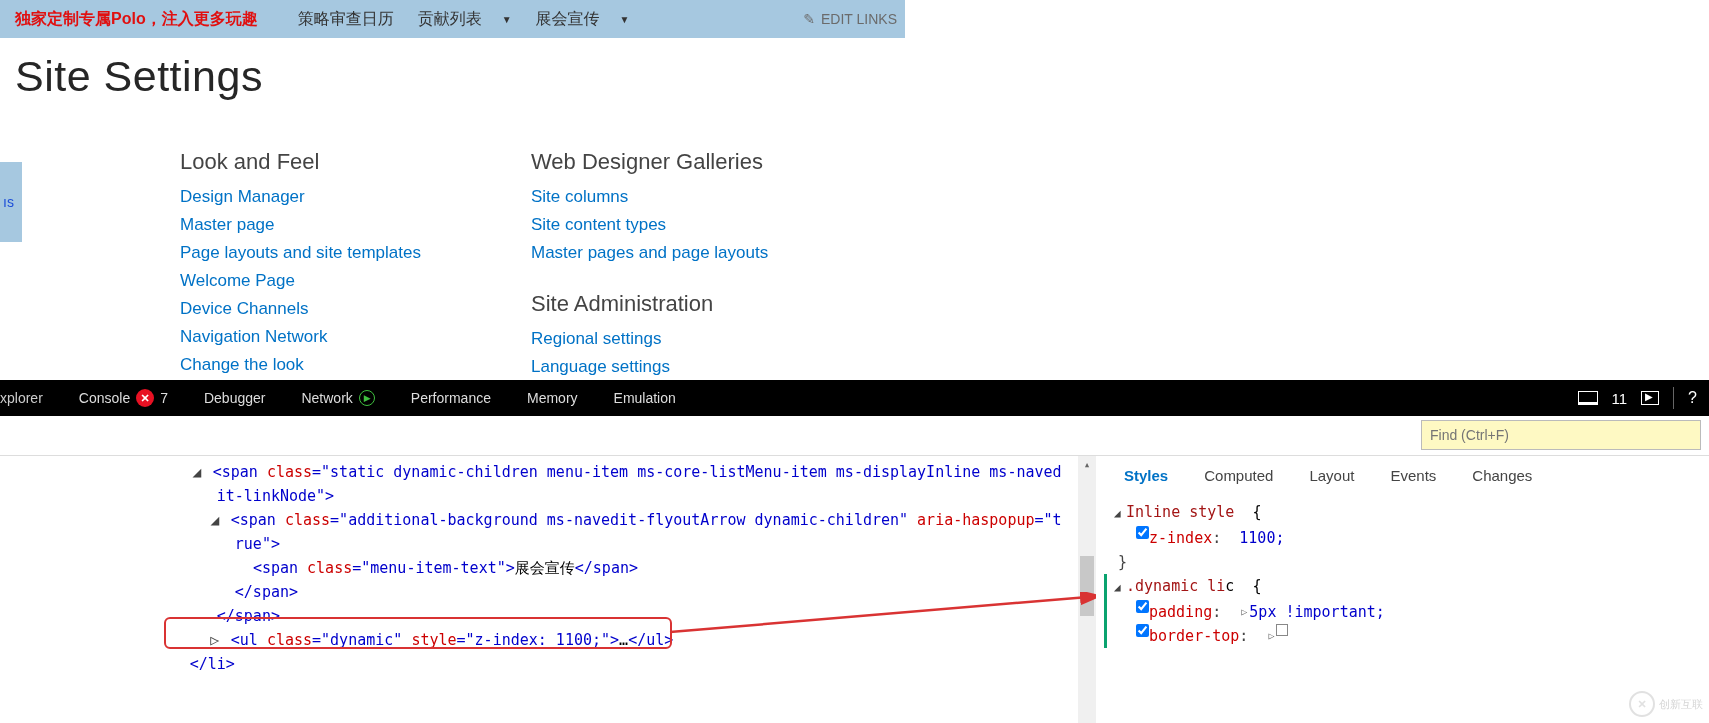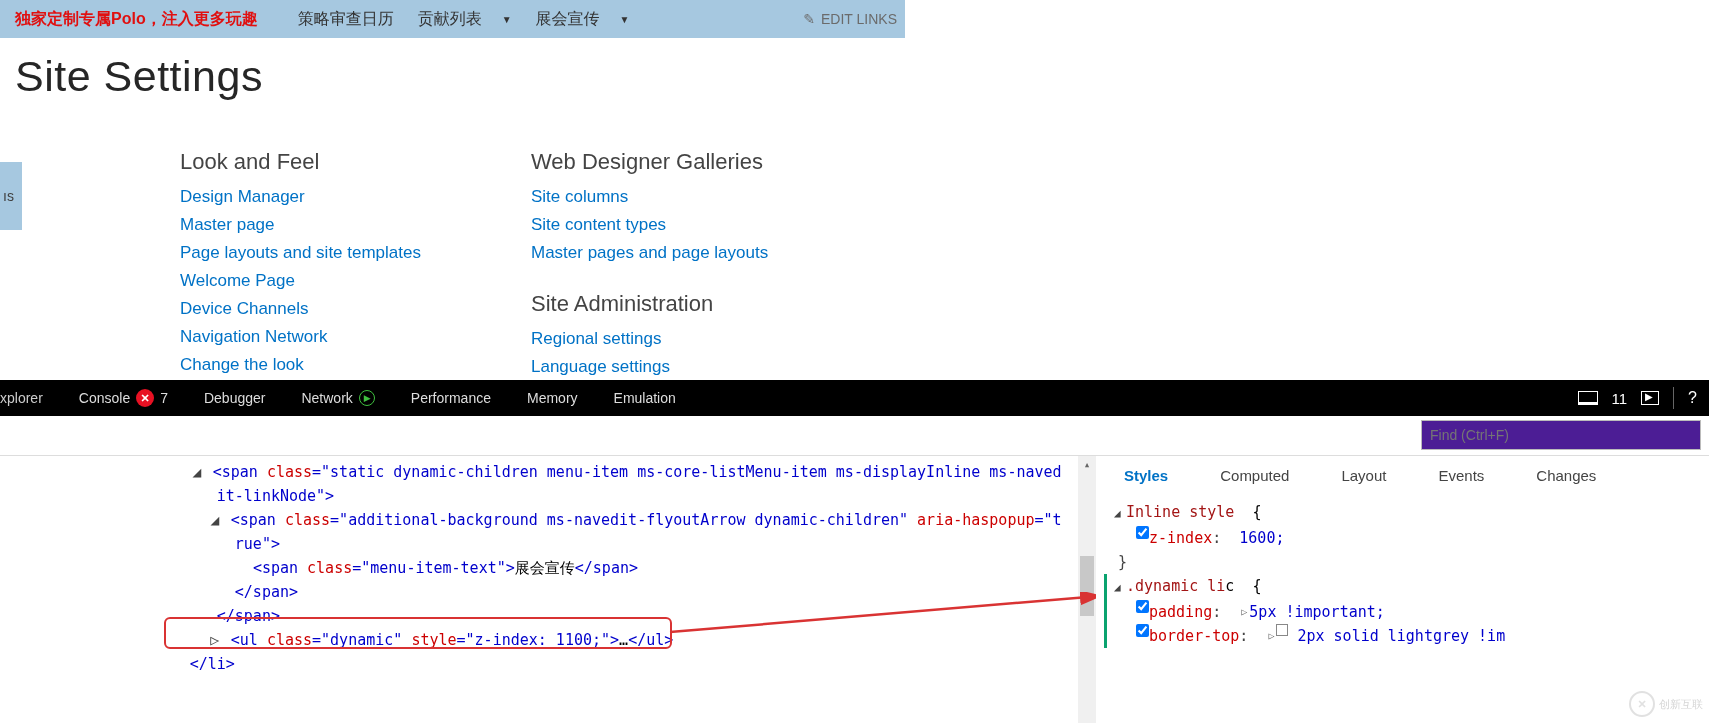--- a/index.html
+++ b/index.html
@@ -12,21 +12,21 @@
   .topnav .nav-item { color: #333; font-size: 16px; margin-right: 24px; font-family: "Microsoft YaHei", "Segoe UI", sans-serif; display: inline-flex; align-items: center; }
   .topnav .nav-item .caret { margin-left: 20px; font-size: 10px; color: #333; }
   .topnav .spacer { flex: 1; }
   .topnav .edit-links { color: #6b6b6b; font-size: 14px; display: flex; align-items: center; gap: 6px; margin-right: 8px; }
   .topnav .pen { font-size: 14px; }
 
   
   .page-title { font-family: "Segoe UI Light", "Segoe UI", Arial, sans-serif; font-size: 43px; font-weight: 200; color: #262626; margin: 14px 0 0 15px; letter-spacing: 0.5px; }
 
   
-  .sidebar-frag { position: absolute; left: 0; top: 162px; width: 22px; height: 68px; background: #a6c8e0; display: flex; align-items: center; justify-content: flex-end; color: #404040; font-size: 14px; padding-right: 8px; }
+  .sidebar-frag { position: absolute; left: 0; top: 162px; width: 22px; height: 80px; background: #a6c8e0; display: flex; align-items: center; justify-content: flex-end; color: #1d4ed8; font-size: 14px; padding-right: 8px; }
 
   
   .settings { display: flex; margin: 48px 0 0 180px; gap: 110px; font-size: 17px; }
   .settings h2 { font-family: "Segoe UI", Arial, sans-serif; font-weight: 400; font-size: 22px; color: #444; margin-bottom: 8px; }
   .settings .grp { margin-bottom: 24px; }
   .settings .link { color: #0072c6; display: block; line-height: 28px; }
   .settings .link.cut { color: #0072c6; overflow: hidden; height: 20px; }
 
   
   .devbar { position: absolute; top: 380px; left: 0; right: 0; height: 36px; background: #000; color: #fff; display: flex; align-items: center; font-family: "Segoe UI", Arial, sans-serif; font-size: 14px; padding: 0 12px 0 0; }
@@ -36,39 +36,39 @@
   .devbar .tab .playicon { width: 16px; height: 16px; border-radius: 50%; border: 1px solid #3fbf3f; display: inline-flex; align-items: center; justify-content: center; color:#3fbf3f; font-size:9px; padding-left:1px;}
   .devbar .right { margin-left: auto; display: flex; align-items: center; gap: 14px; }
   .devbar .ricon { font-size: 16px; color:#fff;}
   .devbar .count { font-size: 15px; }
   .devbar .boxicon { width:18px; height:14px; border:1.5px solid #fff; position:relative; display:inline-block;}
   .devbar .boxicon::after{content:"▶"; position:absolute; left:3px; top:-1px; font-size:10px; color:#fff;}
   .devbar .sep { width:1px; height:22px; background:#666;}
   .devbar .monitor { width:20px; height:14px; border:1.5px solid #fff; border-bottom:3px solid #fff;}
 
   .whitebar { position:absolute; top:416px; left:0; right:0; height:40px; background:#fff; border-bottom:1px solid #ddd;}
-  .findbox { position:absolute; top:420px; right:8px; width:280px; height:30px; border:1px solid #bbb; padding:4px 8px; font-size:14px; color:#888; background:#4c1d95;}
+  .findbox { position:absolute; top:420px; right:8px; width:280px; height:30px; border:1px solid #bbb; padding:4px 8px; font-size:14px; color:#888; background:#fef9c3;}
 
   
   .dompanel { position:absolute; top:456px; left:0; width:1096px; bottom:0; background:#fff; font-family: Consolas, monospace; font-size:15px; line-height:24px; padding:4px 0 0 0; overflow:hidden;}
   .dompanel .line { white-space: pre; position:relative;}
   .dompanel .t-bracket{color:#0000cc;}
   .dompanel .t-attr{color:#cc0000;}
   .dompanel .t-val{color:#0000cc;}
   .dompanel .t-text{color:#000;}
   .dompanel .tw{color:#444; display:inline-block; width:14px; text-align:center; cursor:pointer;}
   .dom-scroll { position:absolute; right:0; top:0; bottom:0; width:18px; background:#f0f0f0;}
   .dom-scroll .up,.dom-scroll .dn{height:18px; text-align:center; color:#666; font-size:11px; line-height:18px;}
   .dom-scroll .thumb{position:absolute; left:2px; right:2px; top:100px; height:60px; background:#c8c8c8;}
 
   .redbox { position:absolute; border:2px solid #d93333; border-radius:6px; pointer-events:none;}
 
   
   .stylepanel { position:absolute; top:456px; left:1096px; right:0; bottom:0; background:#fff; font-family:"Segoe UI",Arial,sans-serif;}
-  .stylepanel .tabs { height:38px; display:flex; border-bottom:0; padding:0 10px; gap:16px;}
+  .stylepanel .tabs { height:38px; display:flex; border-bottom:0; padding:0 10px; gap:0;}
   .stylepanel .tabs .stab { padding:0 18px; font-size:15px; color:#444; height:100%; display:flex; align-items:center; cursor:pointer;}
   .stylepanel .tabs .stab.active { color:#0072c6; font-weight:600;}
   .stylepanel .rules { padding:6px 12px 0 18px; font-family: Consolas, monospace; font-size:15px; line-height:24px;}
   .stylepanel .rule-hdr { color:#000;}
   .stylepanel .rule-sel { color:#a31515;}
   .stylepanel .prop { padding-left:22px; display:flex; align-items:flex-start; gap:0;}
   .stylepanel .prop .cb{ width:13px; height:13px; }
   .stylepanel .prop .pn{color:#cc0000;}
   .stylepanel .prop .pv{color:#0000cc;}
   .stylepanel .prop .twist{color:#666; font-size:10px; margin:0 2px;}
@@ -206,27 +206,27 @@
 <div class="stylepanel">
   <div class="tabs">
     <div class="stab active">Styles</div>
     <div class="stab">Computed</div>
     <div class="stab">Layout</div>
     <div class="stab">Events</div>
     <div class="stab">Changes</div>
   </div>
   <div class="rules">
     <div class="rule-hdr"><span class="tw2">◢</span><span class="rule-sel">Inline style</span>&nbsp;&nbsp;<span>{</span></div>
-    <div class="prop"><input type="checkbox" class="cb" checked="" style=""><span class="pn">z-index</span>:&nbsp;&nbsp;<span class="pv">1600;</span></div>
+    <div class="prop"><input type="checkbox" class="cb" checked="" style=""><span class="pn">z-index</span>:&nbsp;&nbsp;<span class="pv">1100;</span></div>
     <div style="padding-left:4px;">}</div>
 
     <div class="greenbar">
       <div class="rule-hdr"><span class="tw2">◢</span><span class="rule-sel"><span>.dynamic li</span><span style="color:#000">c</span></span>&nbsp;&nbsp;<span>{</span></div>
       <div class="prop"><input type="checkbox" class="cb" checked="" style=""><span class="pn">padding</span>:&nbsp;&nbsp;<span class="twist">▷</span><span class="pv">5px !important;</span></div>
-      <div class="prop"><input type="checkbox" class="cb" checked="" style=""><span class="pn">border-top</span>:&nbsp;&nbsp;<span class="twist">▷</span><span class="swatch"></span>&nbsp;<span class="pv">2px solid lightgrey !im</span></div>
+      <div class="prop"><input type="checkbox" class="cb" checked="" style=""><span class="pn">border-top</span>:&nbsp;&nbsp;<span class="twist">▷</span><span class="swatch"></span>&nbsp;</div>
     </div>
   </div>
 </div>
 
 <div class="watermark">
   <span class="logo">✕</span>
   <span>创新互联</span>
 </div>
 
 </body></html>

